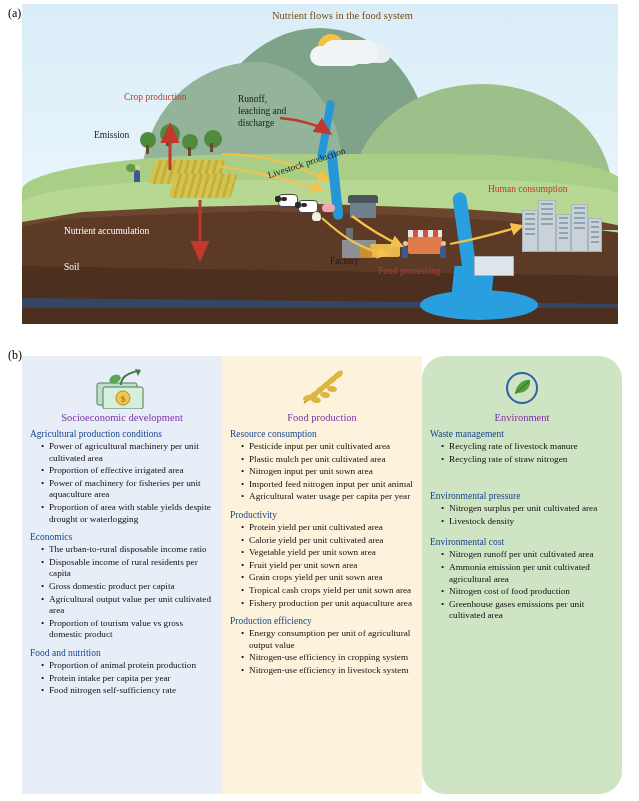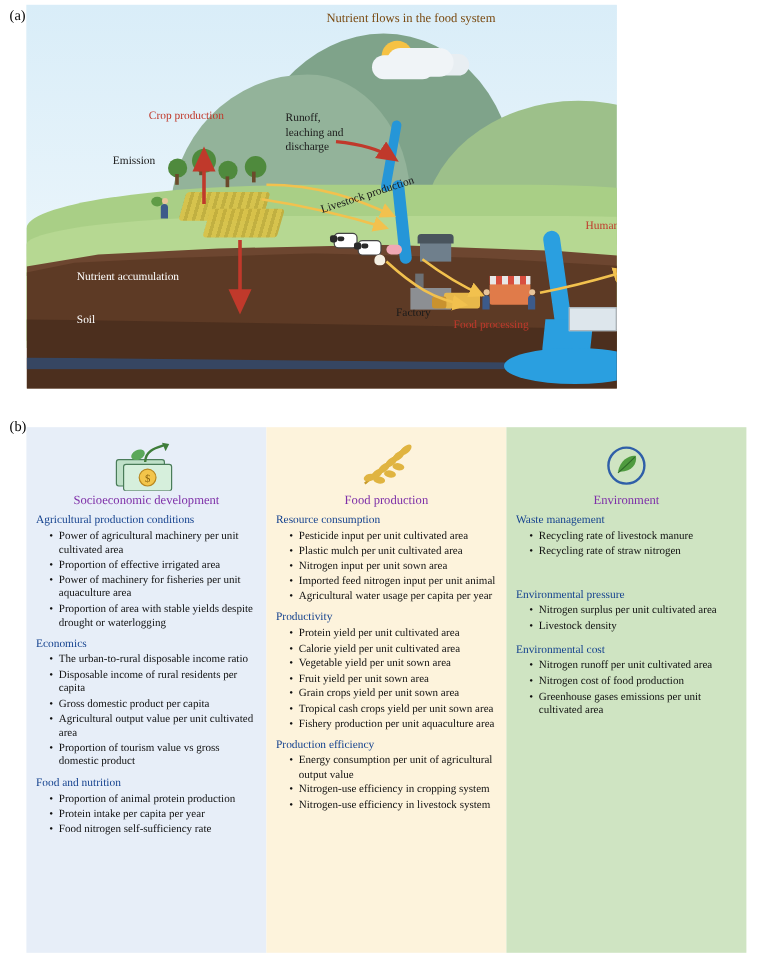--- a/index.html
+++ b/index.html
@@ -2,21 +2,21 @@
 <html><head>
 <meta charset="utf-8">
 <style>
   html,body{margin:0;padding:0;background:#ffffff;}
   body{width:639px;height:801px;font-family:"Liberation Serif",serif;color:#111;position:relative;overflow:hidden;}
   .panel-label{font-size:12px;font-family:"Liberation Serif",serif;color:#000;}
   #panel-a-label{position:absolute;left:8px;top:6px;}
   #panel-b-label{position:absolute;left:8px;top:348px;}
 
   
-  #figure-a{position:absolute;left:22px;top:4px;width:492px;height:334px;
+  #figure-a{position:absolute;left:22px;top:4px;width:596px;height:334px;
     background:linear-gradient(#dff0f8 0%, #e6f3fa 45%, #eef7fb 60%, #ffffff 60.5%, #ffffff 100%);
     overflow:hidden;}
   #sky{position:absolute;left:0;top:0;width:600px;height:210px;background:linear-gradient(#d9edf8,#eaf5fb);}
   .hill{position:absolute;}
   
   #mtn-back{left:180px;top:24px;width:230px;height:150px;background:#7fa38a;
     border-radius:50% 50% 0 0 / 90% 90% 0 0; transform:skewX(-2deg);}
   #mtn-back2{left:120px;top:58px;width:200px;height:130px;background:#93b39a;border-radius:60% 45% 0 0/95% 85% 0 0;}
   #mtn-right{left:330px;top:80px;width:260px;height:120px;background:#9dc08a;border-radius:50% 50% 0 0/90% 90% 0 0;}
   
@@ -71,21 +71,21 @@
   .alabel.dark{color:#1b1b1b;}
   .alabel.white{color:#ffffff;}
   .alabel.title{color:#7a4b12;font-size:10.5px;}
   .alabel.rot{transform:rotate(-18deg);}
 
   
   #figure-b{position:absolute;left:22px;top:356px;width:600px;height:438px;display:flex;}
   .col{flex:1 1 0;padding:8px 8px 6px 8px;box-sizing:border-box;}
   .col.c1{background:#e7eef8;}
   .col.c2{background:#fdf3dc;}
-  .col.c3{background:#cfe4c2;}
+  .col.c3{background:#cfe4c2;border-radius:23px;}
   .col-icon{height:44px;display:flex;align-items:center;justify-content:center;margin:2px 0 2px 0;}
   .col-title{text-align:center;font-size:10.5px;color:#7e2fa8;margin-bottom:6px;}
   .grp{font-size:9.5px;color:#16438f;margin:7px 0 2px 0;}
   .grp.first{margin-top:0;}
   ul{margin:0;padding-left:12px;list-style:none;}
   li{font-size:9.2px;line-height:11.6px;color:#111;margin-bottom:1px;position:relative;padding-left:7px;}
   li:before{content:"•";position:absolute;left:-1px;top:0;}
 </style>
 </head>
 <body>
@@ -300,17 +300,18 @@
 
     <div class="grp" style="margin-top:26px;">Environmental pressure</div>
     <ul>
       <li>Nitrogen surplus per unit cultivated area</li>
       <li>Livestock density</li>
     </ul>
 
     <div class="grp" style="margin-top:10px;">Environmental cost</div>
     <ul>
       <li>Nitrogen runoff per unit cultivated area</li>
+      <li>Ammonia emission per unit cultivated agricultural area</li>
       <li>Nitrogen cost of food production</li>
       <li>Greenhouse gases emissions per unit cultivated area</li>
     </ul>
   </div>
 </div>
 
 </body></html>

